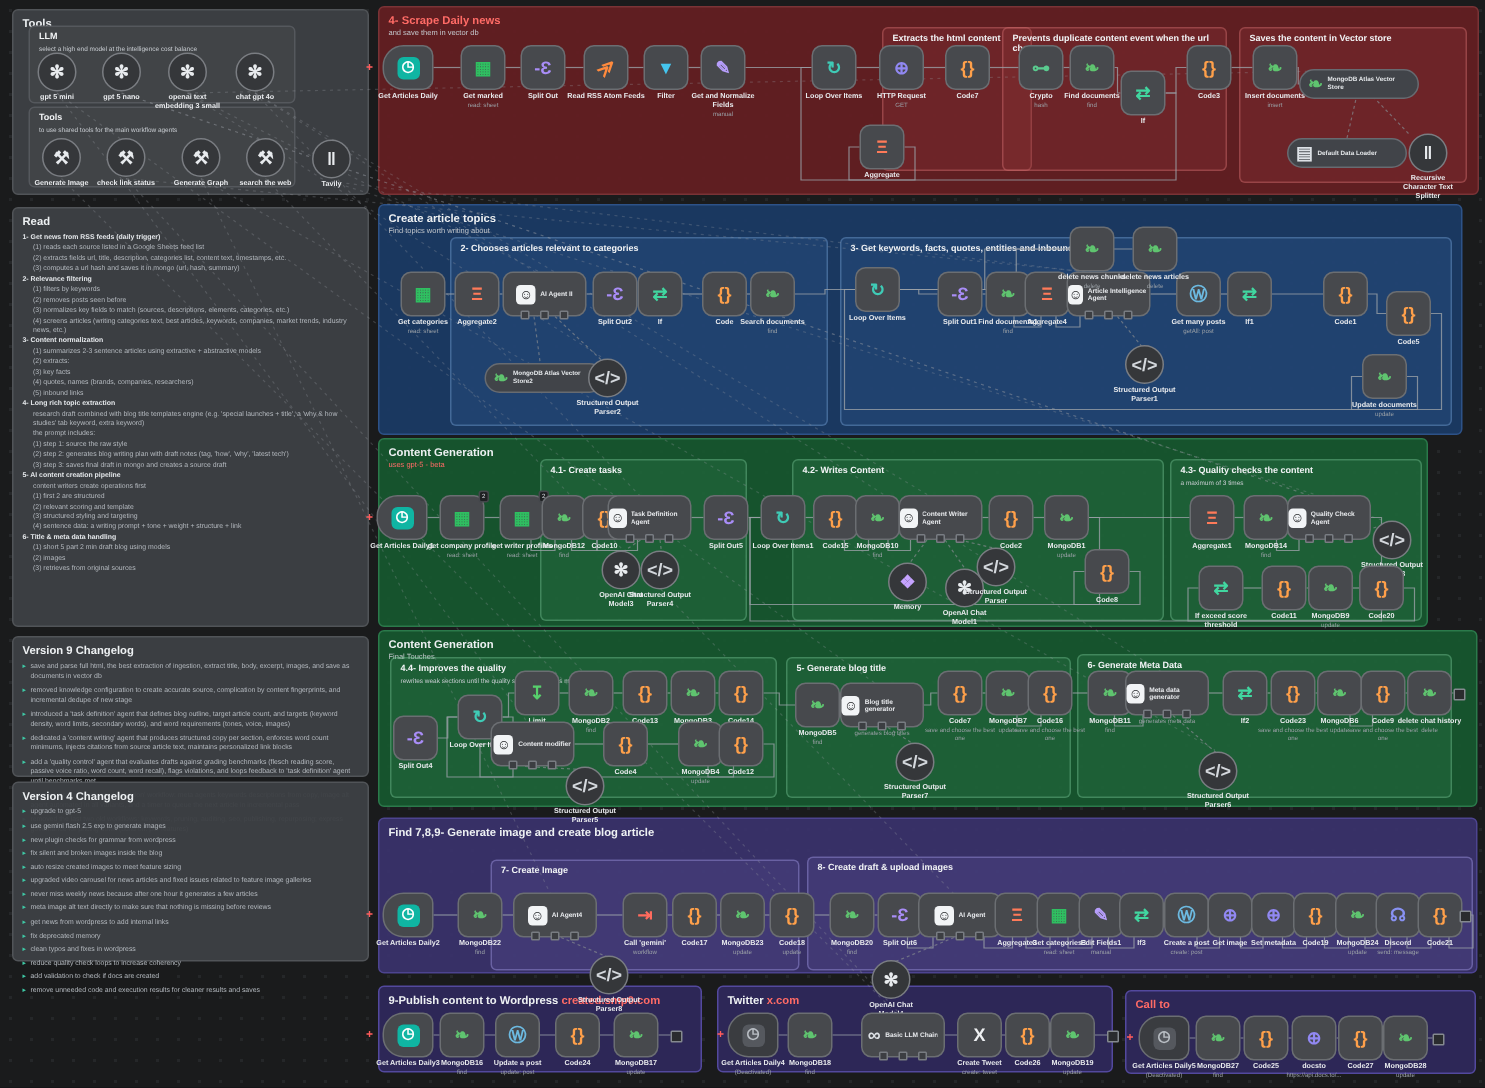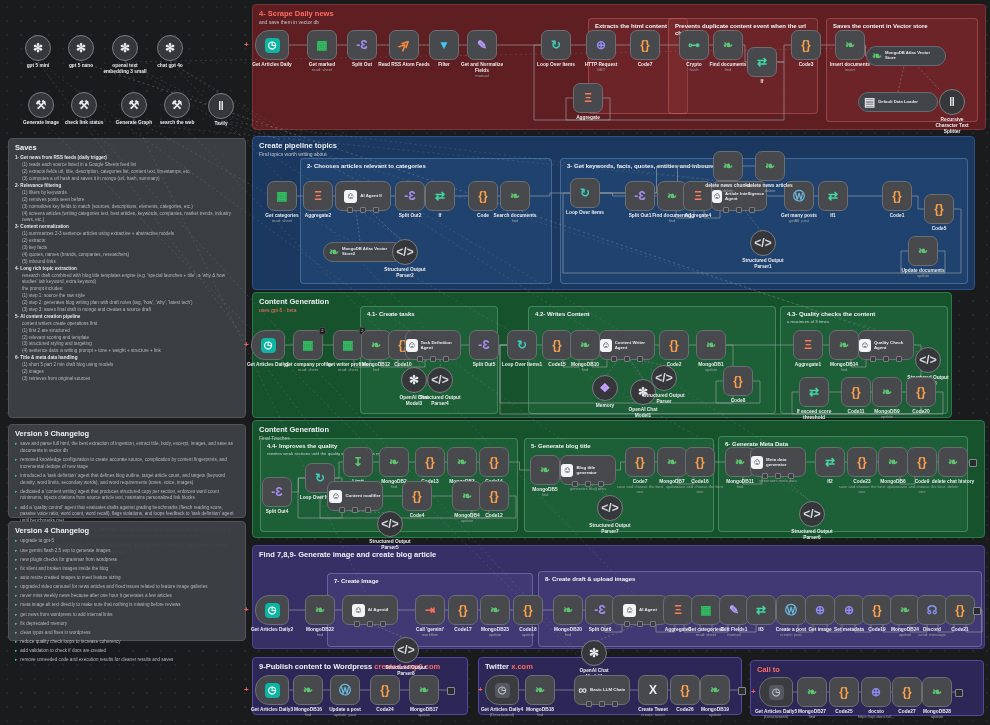--- a/index.html
+++ b/index.html
@@ -57,23 +57,36 @@
   .endsq{position:absolute;width:6px;height:6px;border:1px solid #84898f;background:#2a2c2e;border-radius:1px;}
   .plusmark{position:absolute;color:#ff5c5c;font-size:8px;font-weight:bold;line-height:1;}
   .badge{position:absolute;top:-4px;right:-4px;background:#1f2123;border:1px solid #44474b;color:#cfd3d8;
          font-size:4px;padding:0 1.5px;border-radius:2px;line-height:1.4;}
 </style>
 </head>
 <body>
 
 <div id="canvas">
 
+  <div class="sticky th-gray" id="panel-tools" style="left: 8px; top: 6px; width: 238px; height: 124px;">
+    <div class="pt">Tools</div>
+    <div id="tools-groups">
+        <div class="sticky th-grayn" style="left: 10px; top: 10px; width: 178px; height: 52px;">
+          <div class="nt">LLM</div>
+          <div class="nsub">select a high end model at the intelligence cost balance</div>
+        </div>
+        <div class="sticky th-grayn" style="left: 10px; top: 64px; width: 178px; height: 54px;">
+          <div class="nt">Tools</div>
+          <div class="nsub">to use shared tools for the main workflow agents</div>
+        </div>
+      </div>
+  </div>
 
   <div class="sticky th-gray" id="panel-steps" style="left: 8px; top: 138px; width: 238px; height: 280px;">
-    <div class="pt">Saves</div>
+    <div class="pt">Read</div>
     <div class="plines" id="steps-lines">
         <div class="pline hd">1- Get news from RSS feeds (daily trigger)</div>
         <div class="pline ind">(1) reads each source listed in a Google Sheets feed list</div>
         <div class="pline ind">(2) extracts fields url, title, description, categories list, content text, timestamps, etc.</div>
         <div class="pline ind">(3) computes a url hash and saves it in mongo (url, hash, summary)</div>
         <div class="pline hd">2- Relevance filtering</div>
         <div class="pline ind">(1) filters by keywords</div>
         <div class="pline ind">(2) removes posts seen before</div>
         <div class="pline ind">(3) normalizes key fields to match (sources, descriptions, elements, categories, etc.)</div>
         <div class="pline ind">(4) screens articles (writing categories text, best articles, keywords, companies, market trends, industry news, etc.)</div>
@@ -206,21 +219,21 @@
       <div class="sticky th-redn" style="left: 588px; top: 18px; width: 100px; height: 96px;">
         <div class="nt">Extracts the html content</div>
       </div>
       <div class="sticky th-redn" style="left: 668px; top: 18px; width: 150px; height: 96px;">
         <div class="nt">Prevents duplicate content event when the url changes</div>
       </div>
       <div class="sticky th-redn" style="left: 826px; top: 18px; width: 152px; height: 104px;">
         <div class="nt">Saves the content in Vector store</div>
       </div>
       <div class="sticky th-blue" style="left: 252px; top: 136px; width: 723px; height: 154px;">
-        <div class="pt">Create pipeline topics</div>
+        <div class="pt">Create article topics</div>
         <div class="psub">Find topics worth writing about</div>
       </div>
       <div class="sticky th-bluen" style="left: 300px; top: 158px; width: 252px; height: 126px;">
         <div class="nt">2- Chooses articles relevant to categories</div>
       </div>
       <div class="sticky th-bluen" style="left: 560px; top: 158px; width: 408px; height: 126px;">
         <div class="nt">3- Get keywords, facts, quotes, entities and inbound links</div>
       </div>
       <div class="sticky th-green" style="left: 252px; top: 292px; width: 700px; height: 126px;">
         <div class="pt">Content Generation</div>

